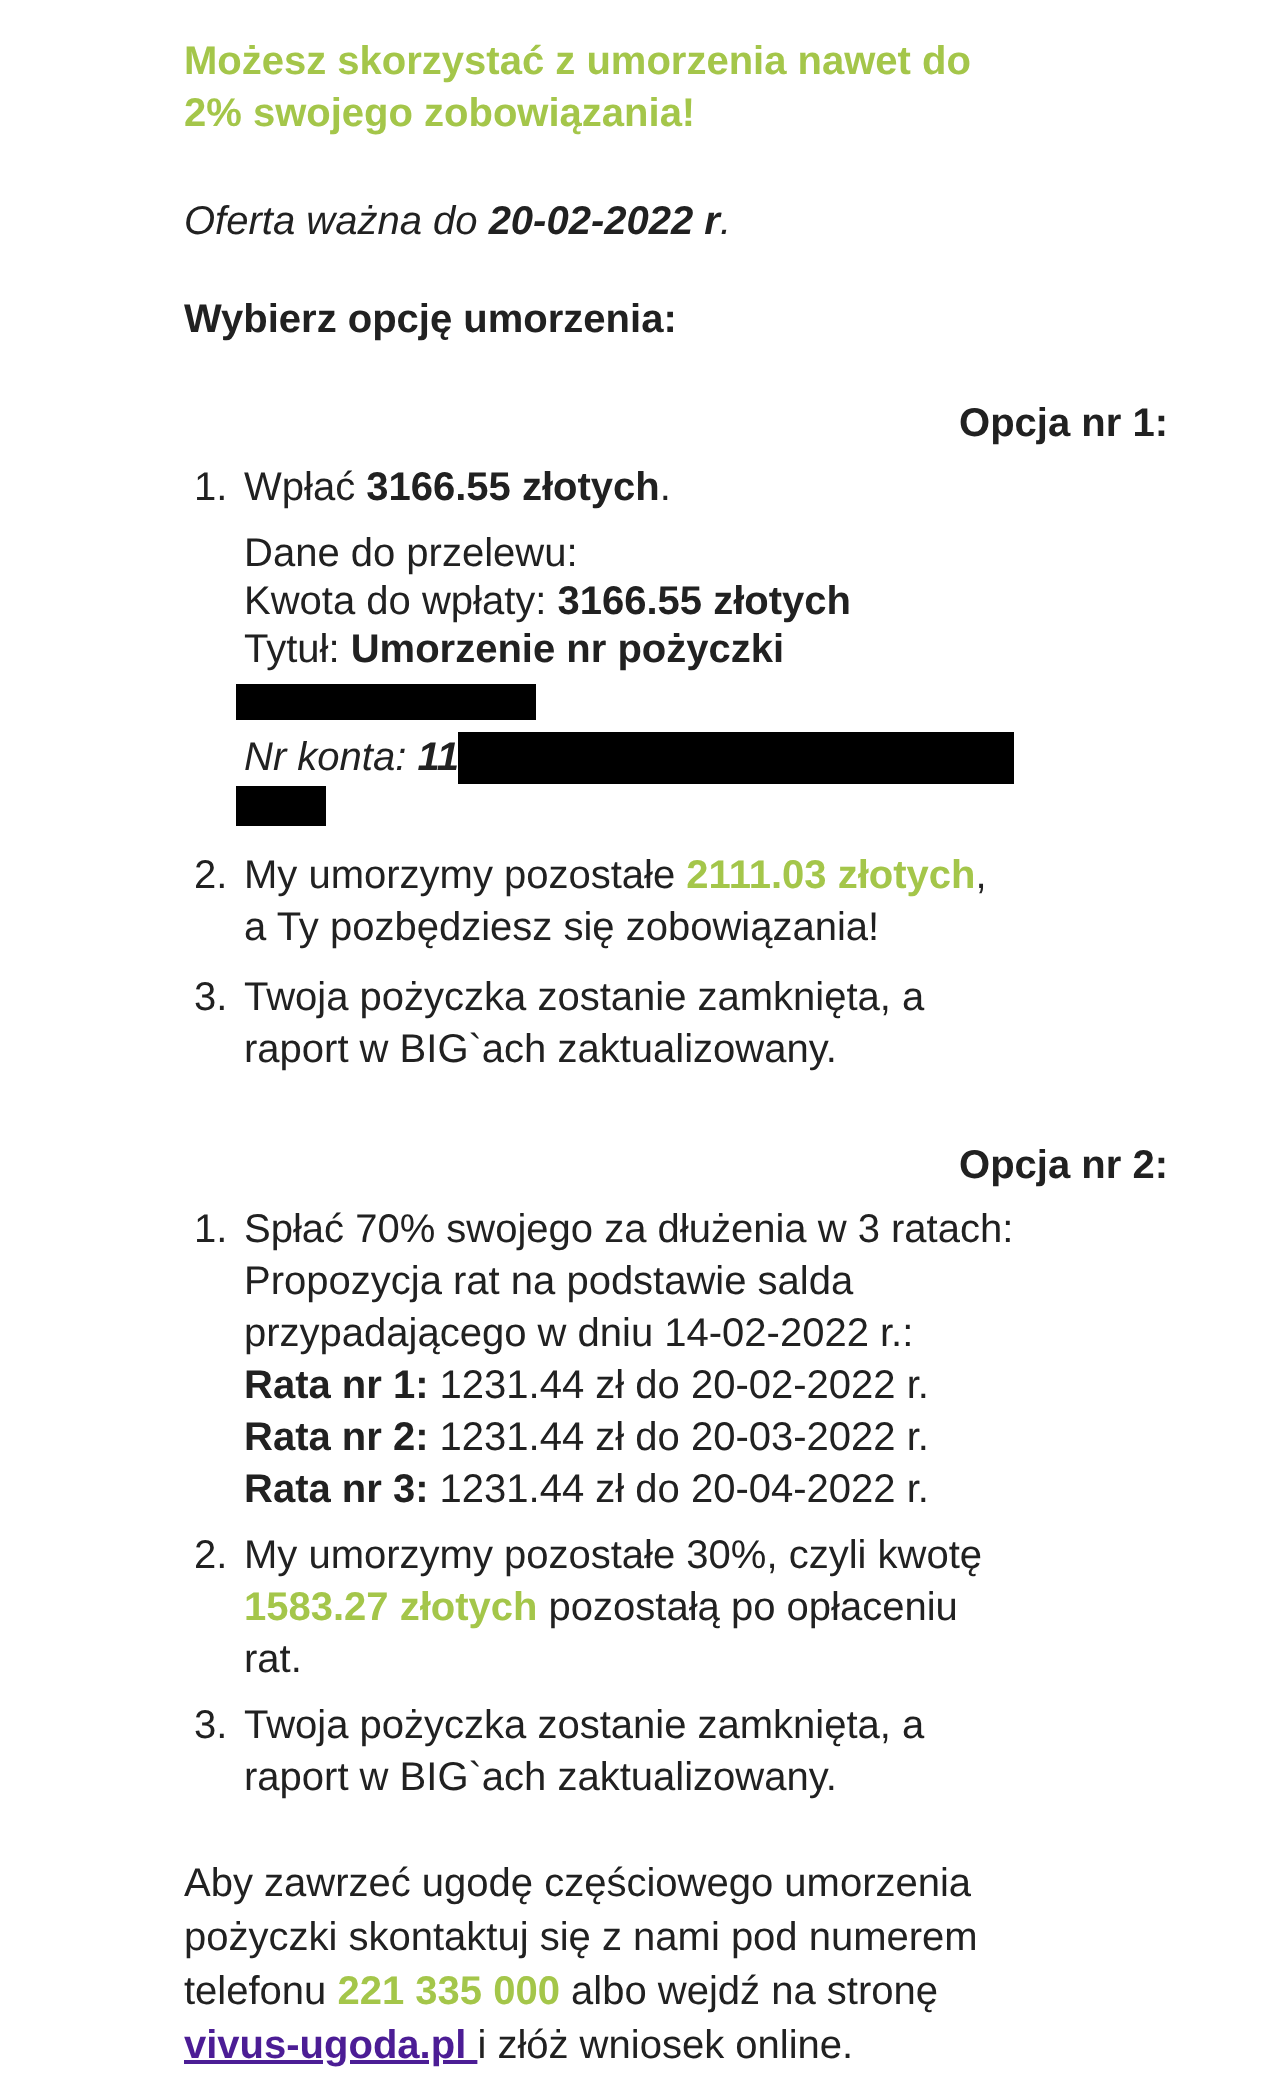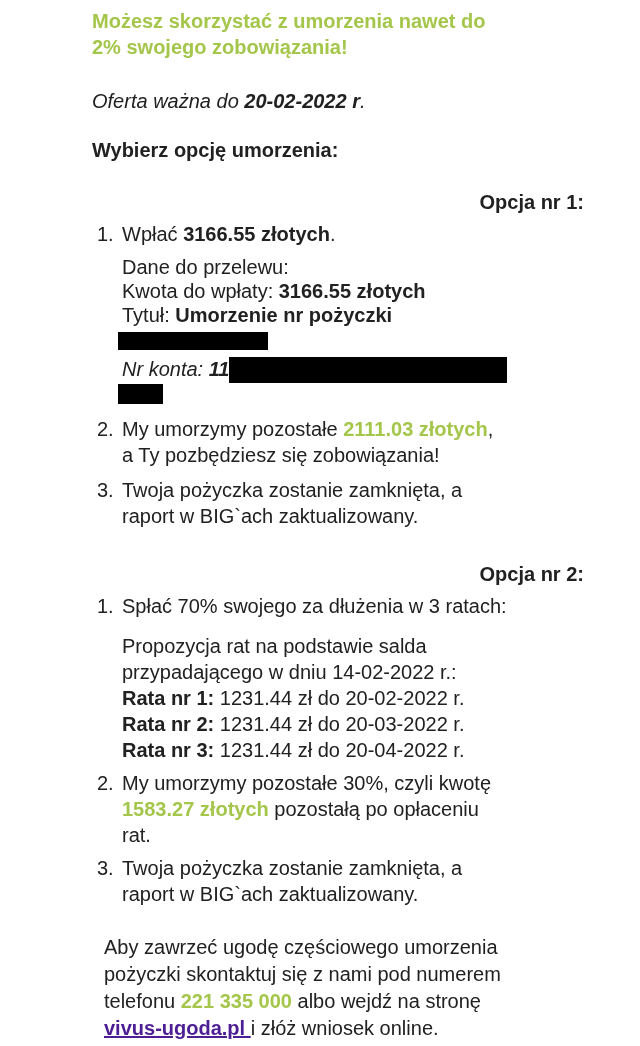--- a/index.html
+++ b/index.html
@@ -5,43 +5,43 @@
   html, body { margin: 0; padding: 0; }
   body {
     width: 640px;
     height: 1046px;
     background: #ffffff;
     font-family: "Liberation Sans", "DejaVu Sans", sans-serif;
     font-size: 20px;
     color: #212121;
     overflow: hidden;
   }
-  .page { box-sizing: border-box; width: 632px; padding: 8px 48px 0 92px; }
+  .page { box-sizing: border-box; width: 632px; padding: 18px 48px 0 92px; }
   .line { display: block; }
   b, .bold { font-weight: 700; }
   .green { color: #a4c64a; }
   .headline { margin: 0; font-size: 20px; font-weight: 700; line-height: 26px; }
   .validity { margin: 28px 0 0 0; line-height: 26px; font-style: italic; }
   .choose { margin: 23px 0 0 0; font-weight: 700; line-height: 26px; }
   .opt-heading { margin: 26px 0 0 0; font-size: 20px; font-weight: 700; line-height: 26px; text-align: right; }
   .opt-heading.second { margin-top: 32px; }
   .li { display: flex; line-height: 26px; margin-top: 6px; }
   .li .num { flex: 0 0 30px; box-sizing: border-box; padding-left: 5px; }
   .li .li-body { flex: 1 1 auto; min-width: 0; }
   .li.gap12 { margin-top: 12px; }
   .li.gap9  { margin-top: 9px; }
   .li.gap7  { margin-top: 7px; }
   .transfer { margin-top: 8px; line-height: 24px; }
-  .transfer2 { margin-top: 14px; line-height: 26px; }
+  .transfer2 { margin-top: 0; line-height: 26px; }
   .redact { background: #000000; }
   .bar1 { width: 150px; height: 18px; margin: 5px 0 0 -4px; }
   .konto { margin-top: 6px; line-height: 26px; font-style: italic; }
   .bar2 { display: inline-block; width: 278px; height: 26px; vertical-align: -7px; }
   .bar3 { width: 45px; height: 20px; margin: 1px 0 0 -4px; }
-  .footer { margin: 27px 0 0 12px; line-height: 27px; }
+  .footer { margin: 27px 0 0 0; line-height: 27px; }
   .link { color: #4c1d95; font-weight: 700; text-decoration: underline; cursor: pointer; }
   .phone { color: #a4c64a; font-weight: 700; cursor: pointer; }
 </style>
 </head>
 <body>
 
 <div class="page">
 
   <h1 class="headline green">
     <span class="line">Możesz skorzystać z umorzenia nawet do</span>

